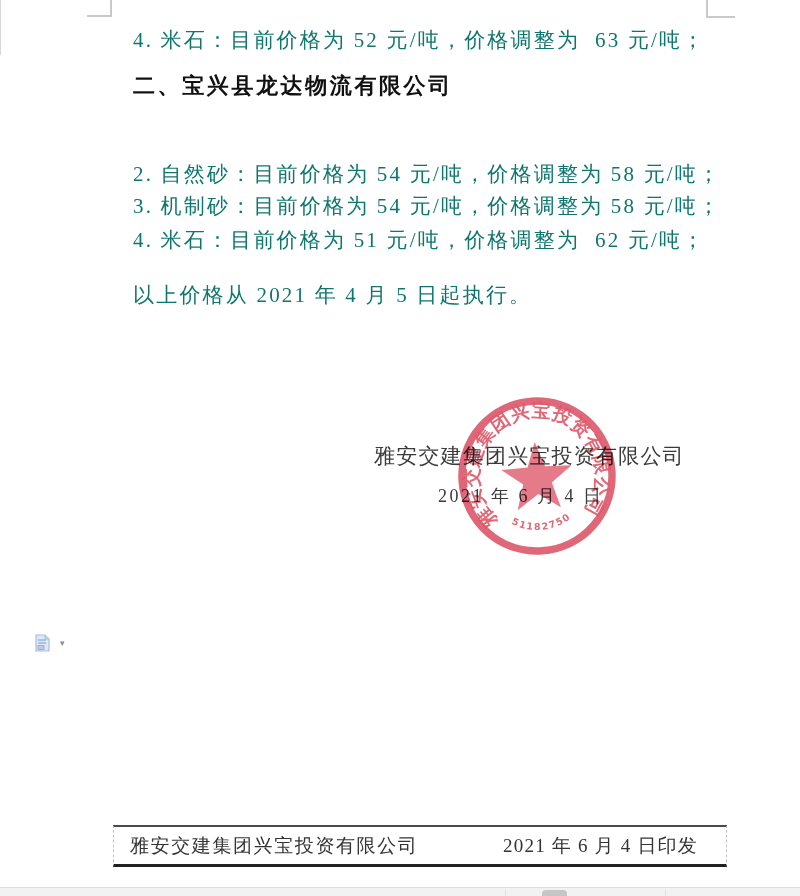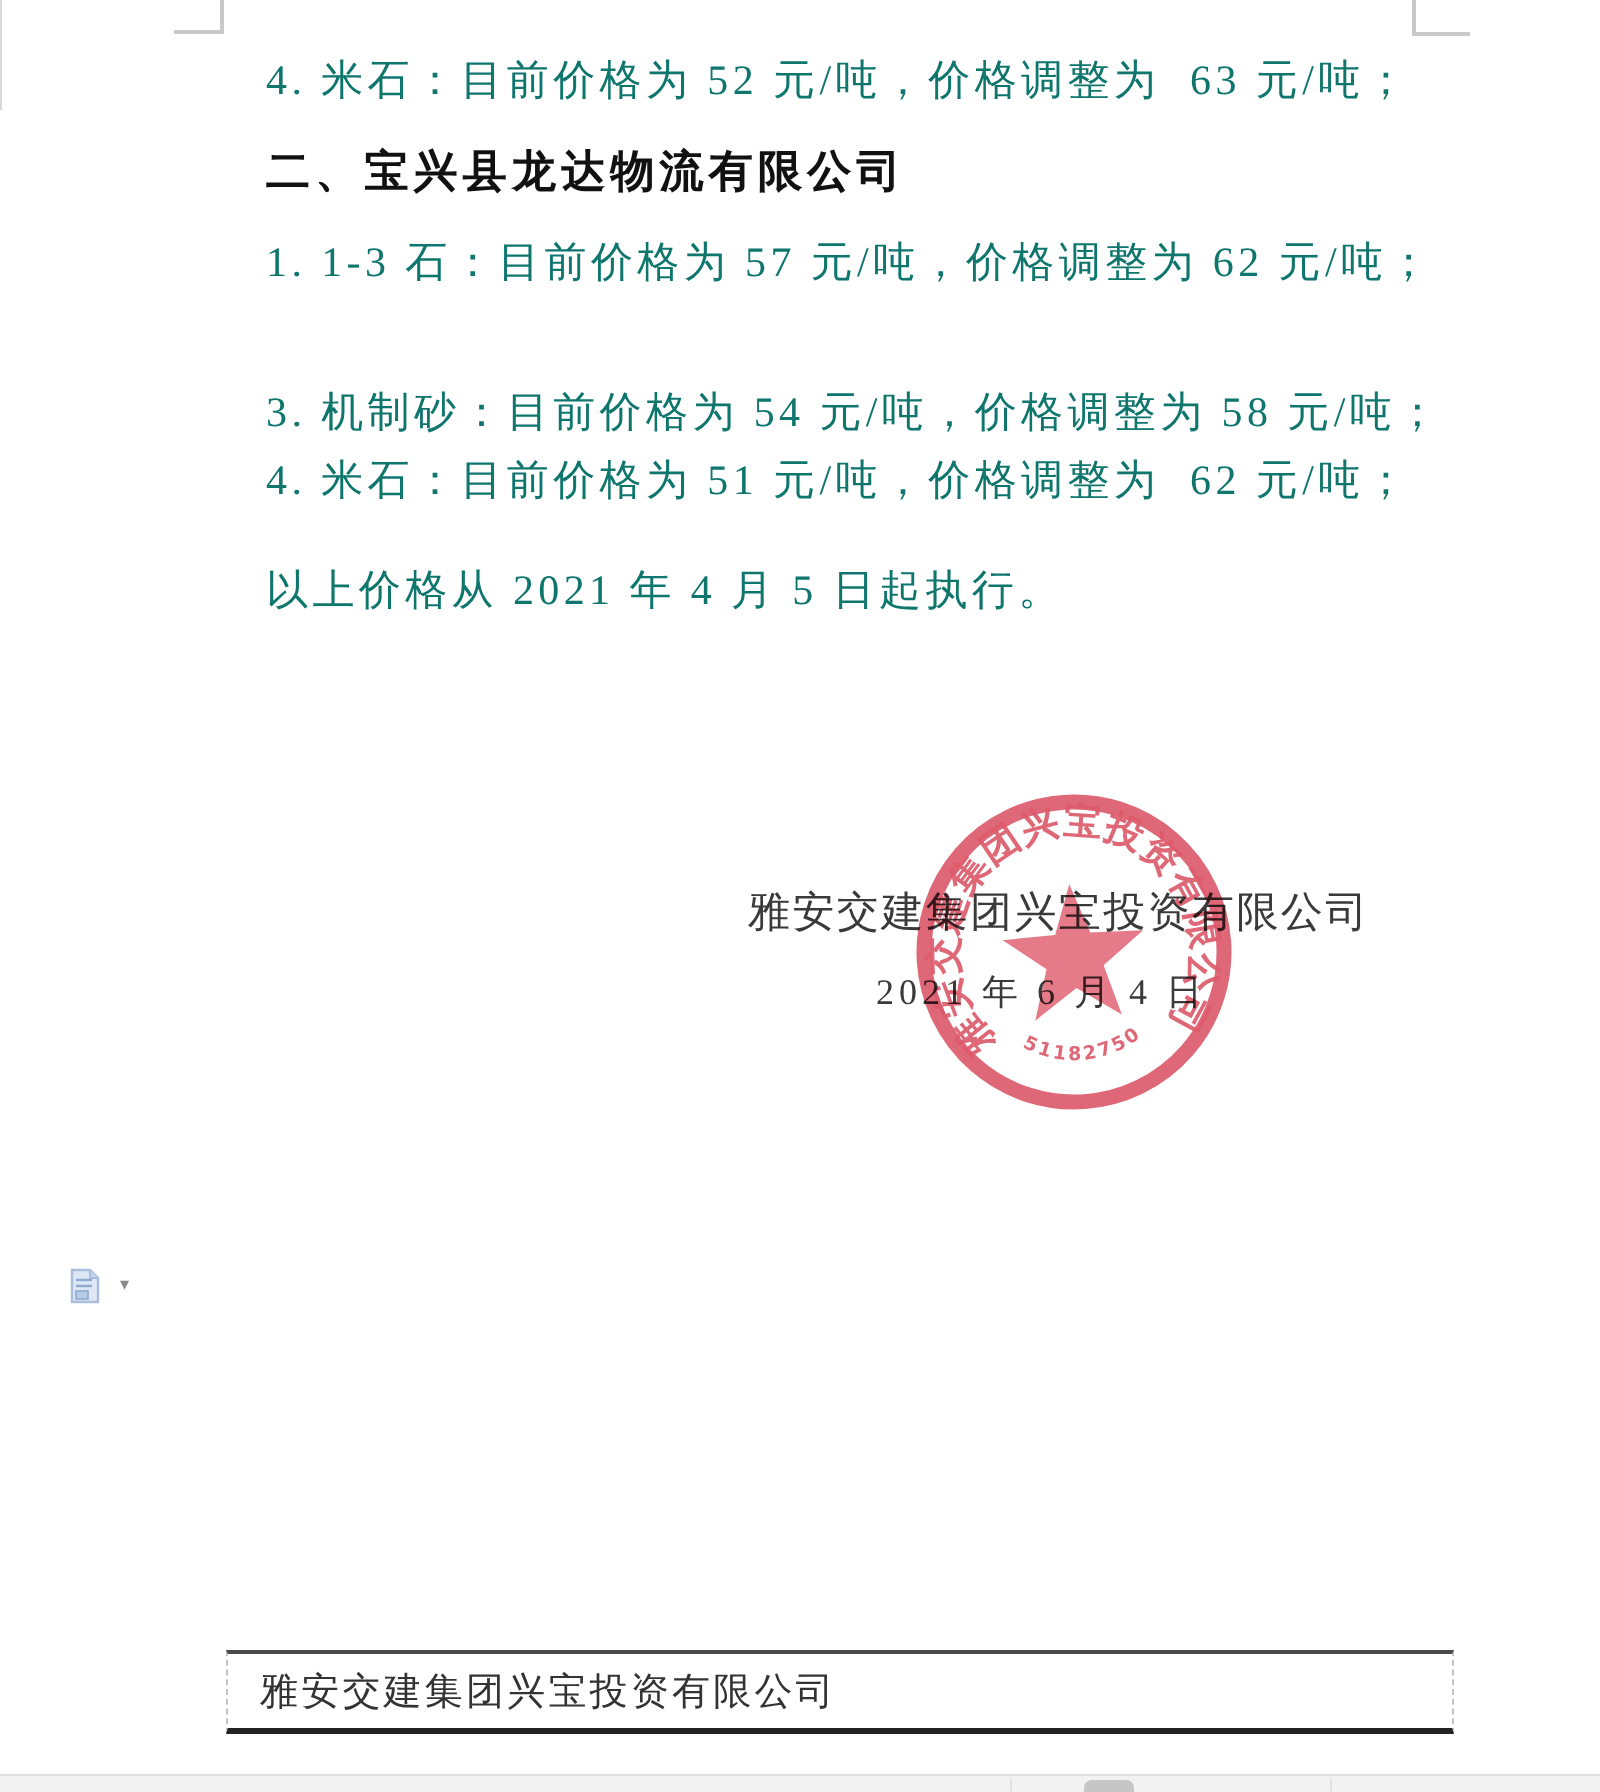--- a/index.html
+++ b/index.html
@@ -79,21 +79,21 @@
 <body>
 
 <div class="page">
 
   <div class="edge-line"></div>
   <div class="mark-tl"></div>
   <div class="mark-tr"></div>
 
   <div class="tline" style="top:26px">4. 米石：目前价格为 52 元/吨，价格调整为  63 元/吨；</div>
   <div class="heading">二、宝兴县龙达物流有限公司</div>
-  <div class="tline" style="top:117px">1. 1-3 石：目前价格为 57 元/吨，价格调整为 62 元/吨；</div>
+  <div class="tline" style="top:160px">2. 自然砂：目前价格为 54 元/吨，价格调整为 58 元/吨；</div>
   <div class="tline" style="top:192px">3. 机制砂：目前价格为 54 元/吨，价格调整为 58 元/吨；</div>
   <div class="tline" style="top:226px">4. 米石：目前价格为 51 元/吨，价格调整为  62 元/吨；</div>
   <div class="tline" style="top:281px">以上价格从 2021 年 4 月 5 日起执行。</div>
 
   <div class="sig-company">雅安交建集团兴宝投资有限公司</div>
   <div class="sig-date">2021 年 6 月 4 日</div>
 
   <div class="seal">
     <svg width="172" height="172" viewBox="-86 -86 172 172">
       <circle cx="0" cy="0" r="75" fill="none" stroke="#d9495c" stroke-width="7.5" opacity="0.92"></circle>
@@ -117,20 +117,21 @@
       <path d="M11,2 v4 h4" fill="#c4d4ea" stroke="#a9bedd" stroke-width="1"></path>
       <line x1="4" y1="7" x2="12" y2="7" stroke="#8fa9cf" stroke-width="1.2"></line>
       <line x1="4" y1="10" x2="12" y2="10" stroke="#8fa9cf" stroke-width="1.2"></line>
       <rect x="4" y="12.5" width="6" height="4" fill="#b9cbe6" stroke="#8fa9cf" stroke-width="0.8"></rect>
     </svg>
     <span class="paste-arrow">▾</span>
   </div>
 
   <div class="footer-box">
     <span class="f-left">雅安交建集团兴宝投资有限公司</span>
+    <span class="f-right">2021 年 6 月 4 日印发</span>
   </div>
 
   <div class="hscroll">
     <div class="sep sep-l"></div>
     <div class="sep sep-r"></div>
     <div class="thumb"></div>
   </div>
 
 </div>
 

